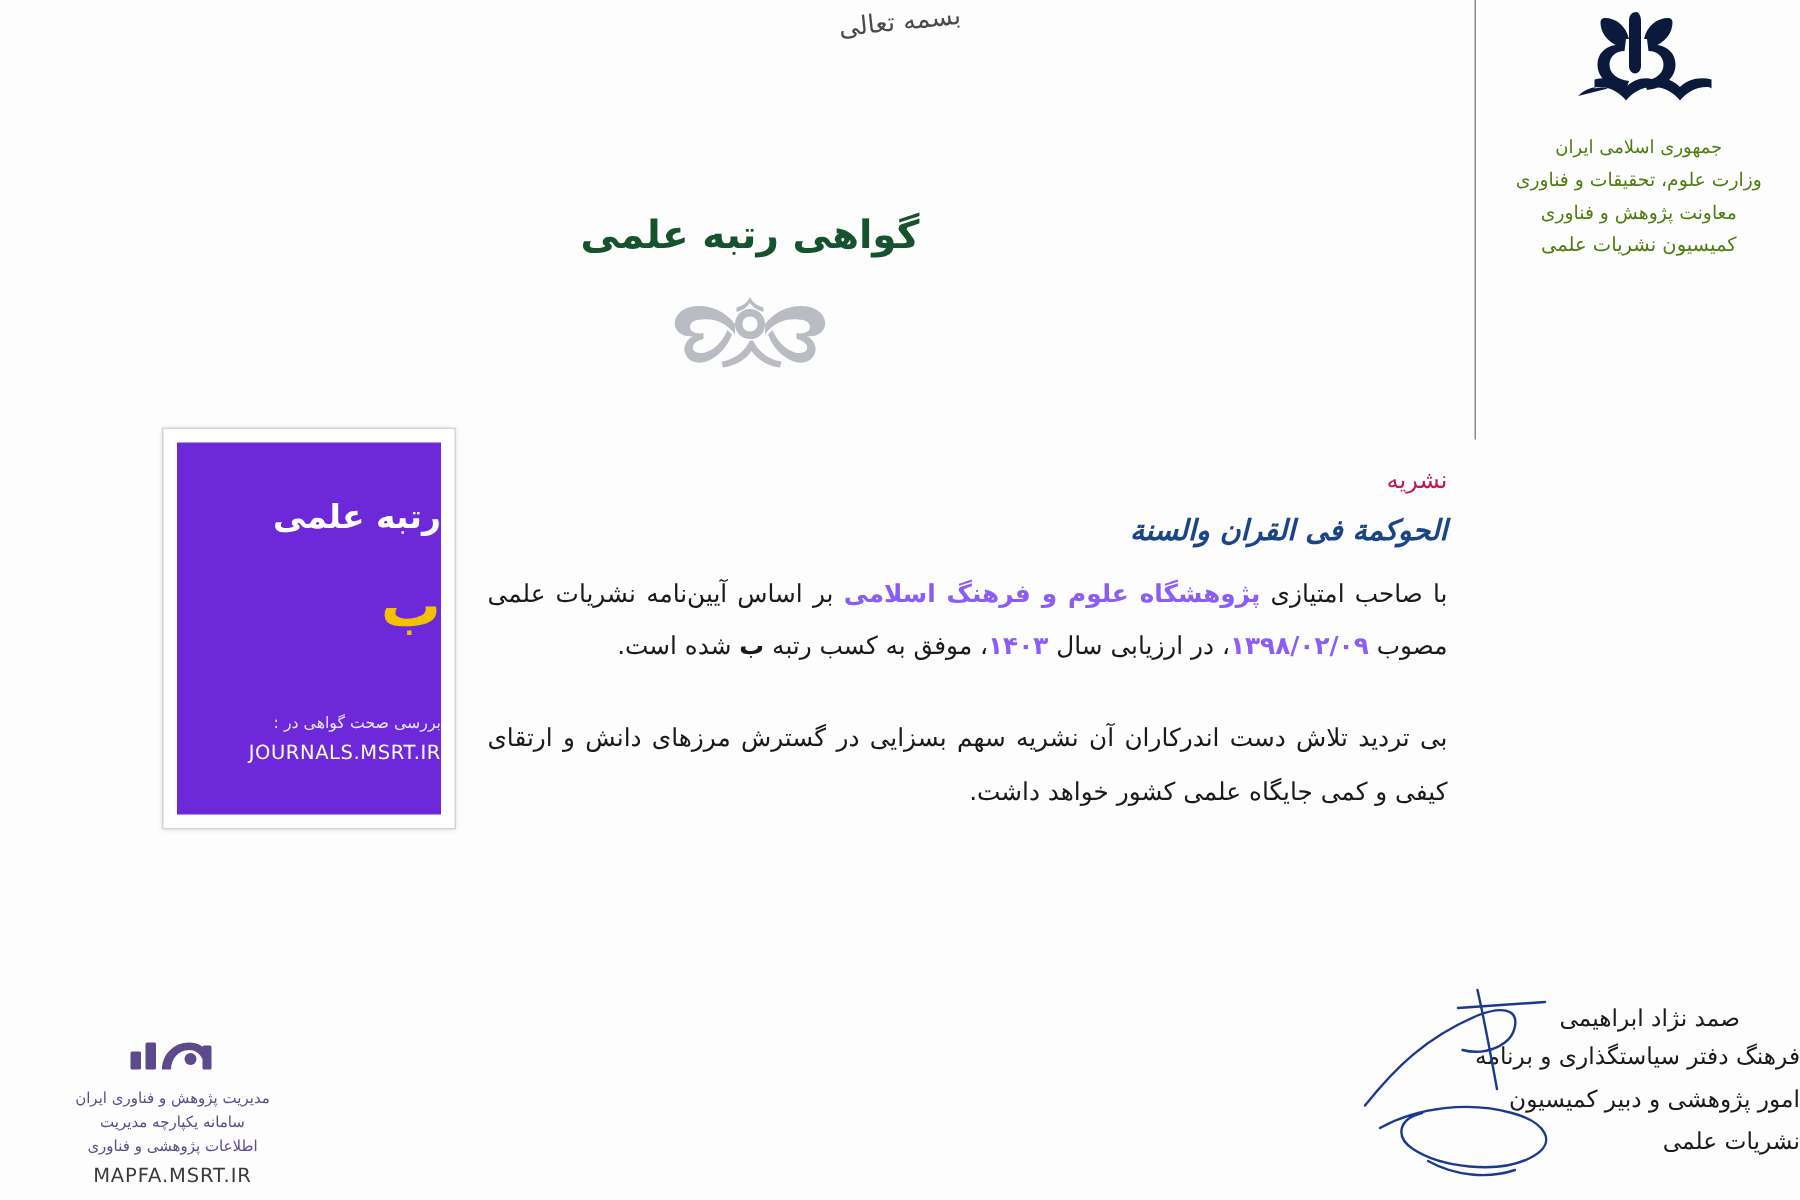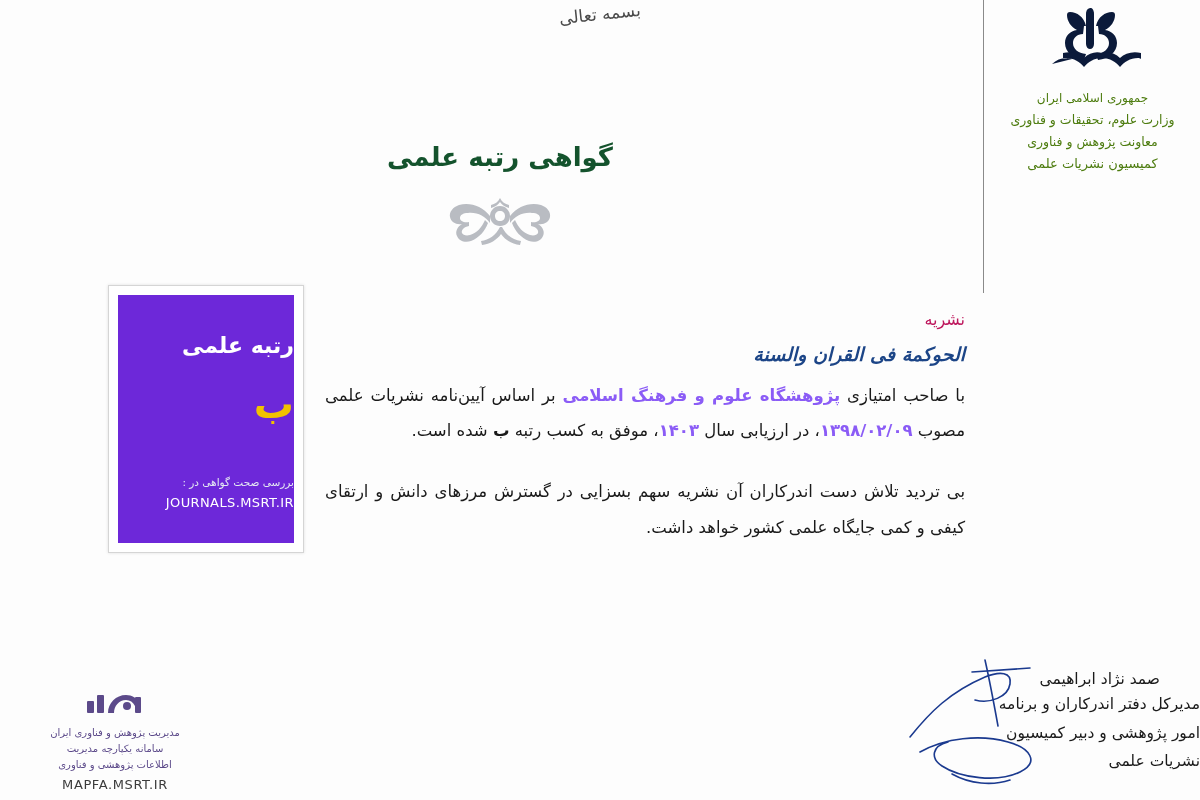--- a/index.html
+++ b/index.html
@@ -296,21 +296,21 @@
           <path d="M20 95 C40 70, 60 50, 95 35 C110 29, 122 30, 120 42 C118 55, 100 62, 85 58"></path>
           <path d="M95 18 C100 40, 104 62, 108 84"></path>
           <path d="M82 30 L140 26"></path>
           <path d="M30 110 C55 96, 90 92, 118 100 C140 106, 150 120, 130 130 C108 141, 70 136, 52 124 C40 116, 42 104, 58 100"></path>
           <path d="M62 132 C80 142, 102 144, 120 138"></path>
         </g>
       </svg>
     </span>
     <div class="sign-name">صمد نژاد ابراهیمی</div>
     <div class="sign-role">
-      <div>مدیرکل دفتر اندرکاران و برنامه</div>
+      <div>فرهنگ دفتر سیاستگذاری و برنامه</div>
       <div>امور  پژوهشی   و دبیر  کمیسیون</div>
       <div>نشریات علمی</div>
     </div>
   </div>
 
   <div class="mapfa">
     <span>
       <svg class="mapfa-glyph" width="64" height="34" viewBox="0 0 64 34" aria-hidden="true">
         <g fill="#5c4a8a">
           <rect x="4" y="14" width="7" height="12" rx="1"></rect>

